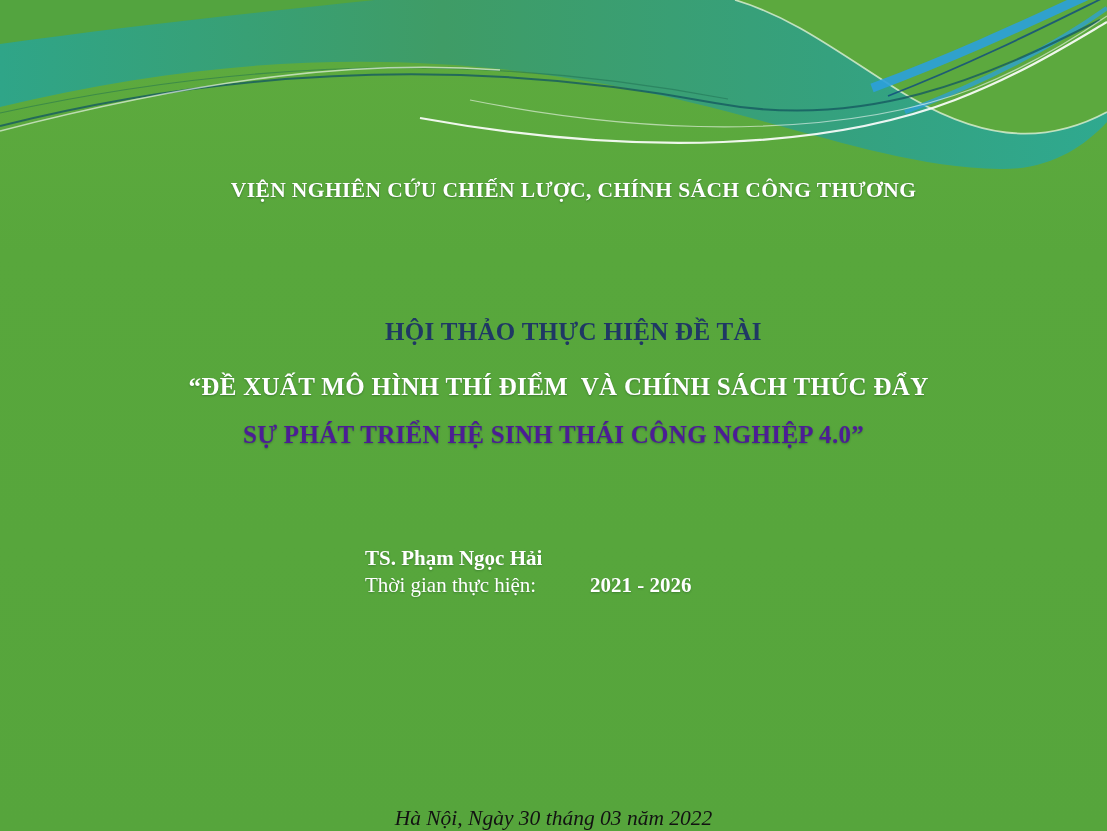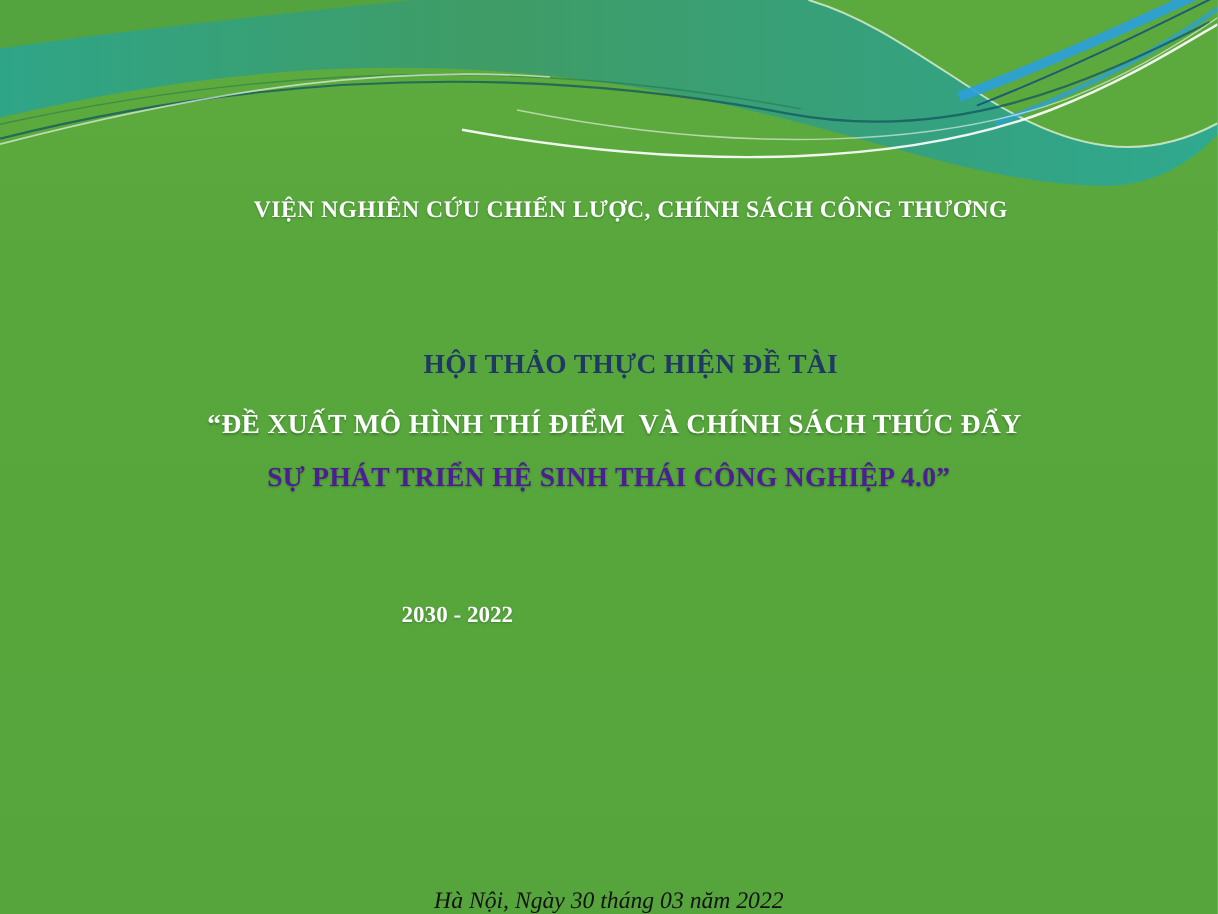--- a/index.html
+++ b/index.html
@@ -134,22 +134,24 @@
     <div class="txt institution">VIỆN NGHIÊN CỨU CHIẾN LƯỢC, CHÍNH SÁCH CÔNG THƯƠNG</div>
 
     <div class="txt workshop">HỘI THẢO THỰC HIỆN ĐỀ TÀI</div>
 
     <div class="txt quote-line1">“ĐỀ XUẤT MÔ HÌNH THÍ ĐIỂM  VÀ CHÍNH SÁCH THÚC ĐẨY</div>
 
     <div class="txt quote-line2">SỰ PHÁT TRIỂN HỆ SINH THÁI CÔNG NGHIỆP 4.0”</div>
 
     <div class="info">
       <div class="info-row">
+        <span class="info-value">TS. Phạm Ngọc Hải</span>
       </div>
       <div class="info-row">
-        <span class="info-value">2030 - 2022</span>
+        <span class="info-label">Thời gian thực hiện:</span>
+        <span class="info-value">2021 - 2026</span>
       </div>
     </div>
 
     <div class="txt date-line">Hà Nội, Ngày 30 tháng 03 năm 2022</div>
 
   </div>
 </div>
 
 </body></html>

